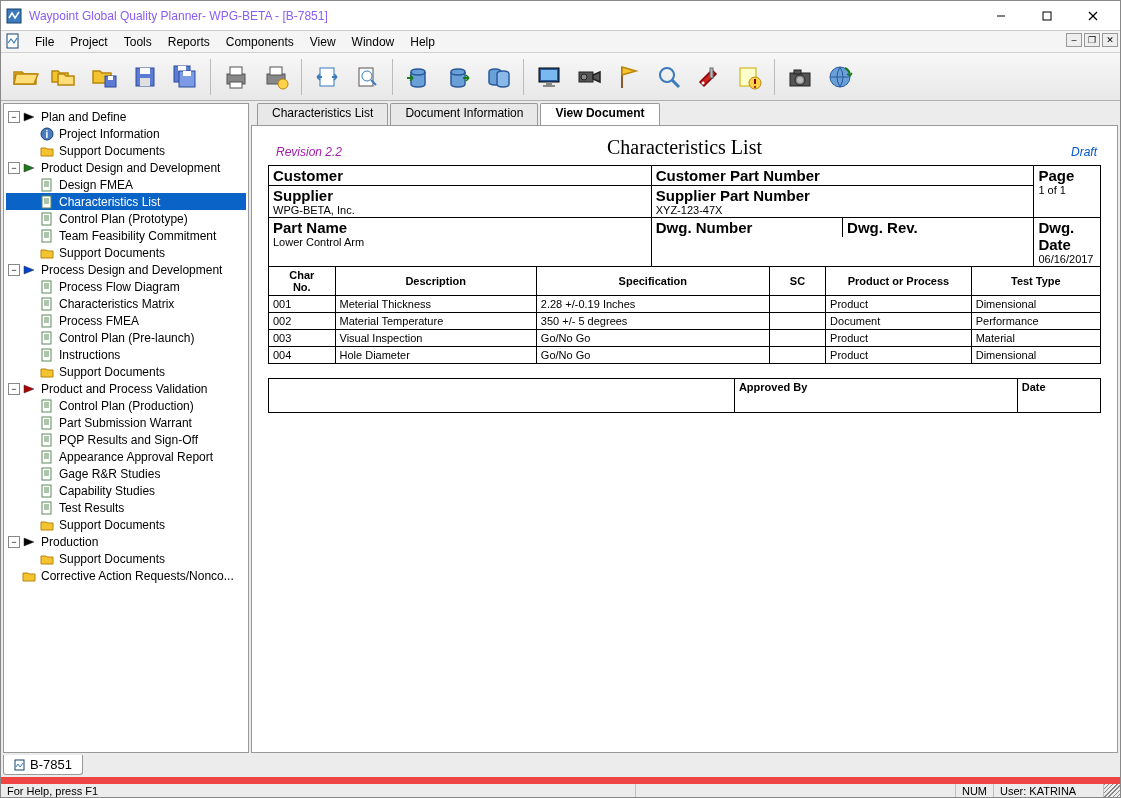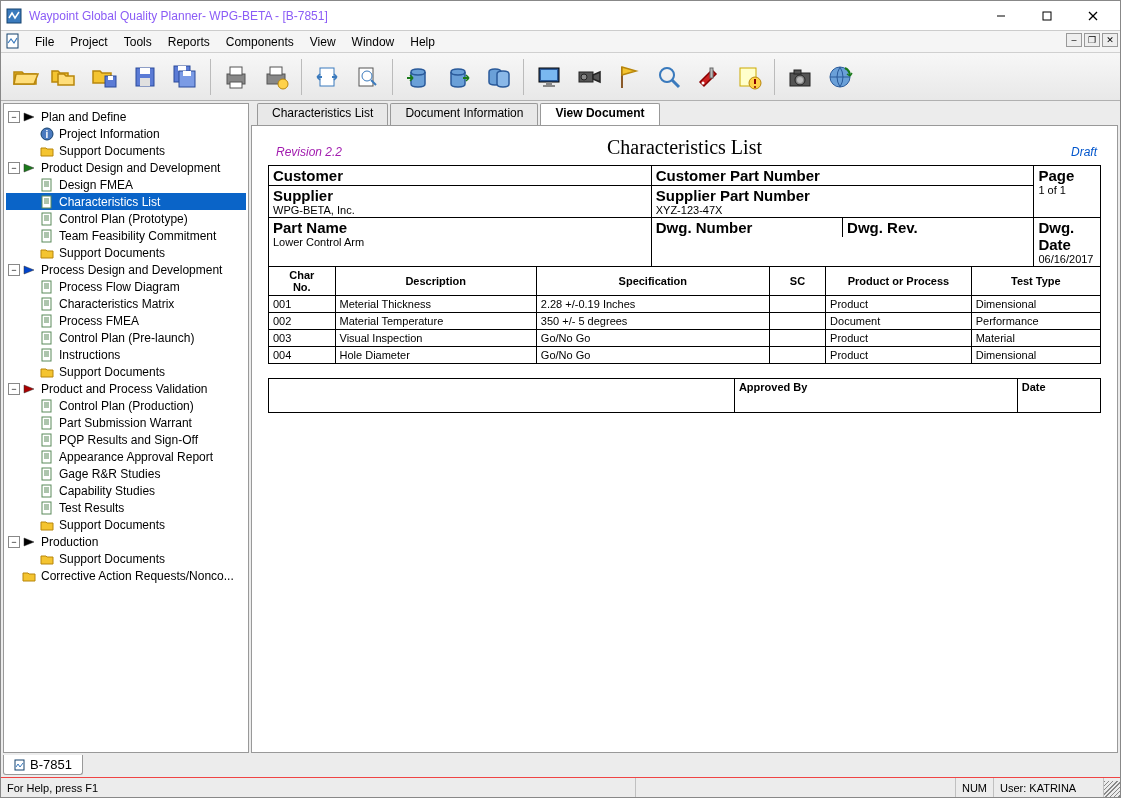--- a/index.html
+++ b/index.html
@@ -48,21 +48,21 @@
   td .val { font-size:11px; }
   table.chars { width:100%; border-collapse:collapse; margin-top:-1px; }
   table.chars th { border:1px solid #000; font-size:11px; padding:2px 20px; font-weight:bold; background:#fff; }
   table.chars td { border:1px solid #000; font-size:11px; padding:2px 4px; }
   table.sig { width:100%; border-collapse:collapse; margin-top:14px; }
   table.sig td { border:1px solid #000; height:34px; vertical-align:top; padding:2px 4px; font-size:11px; font-weight:bold; }
   
   .doc-tabs { height:22px; background:#ececec; display:flex; align-items:flex-start; padding-left:2px; }
   .doc-tab { padding:2px 10px; border:1px solid #999; border-top:none; background:#fff; border-radius:0 0 3px 3px; font-size:13px; display:flex; align-items:center; gap:4px; }
   
-  .statusbar { height:20px; background:#ececec; border-top:1px solid #ef4444; display:flex; align-items:flex-end; font-size:11px; }
+  .statusbar { height:20px; background:#ececec; border-top:7px solid #ef4444; display:flex; align-items:flex-start; font-size:11px; }
   .status-cell { padding:0 6px; border-right:1px solid #c0c0c0; height:100%; display:flex; align-items:center; }
   .status-cell.help { flex:1; border-right:1px solid #c0c0c0; }
   .status-cell.spacer { width:320px; }
   .grip { width:16px; height:16px; background:repeating-linear-gradient(135deg,#888 0,#888 1px,transparent 1px,transparent 3px); margin-left:auto; }
 </style>
 </head>
 <body>
 
 <div class="window">
 

